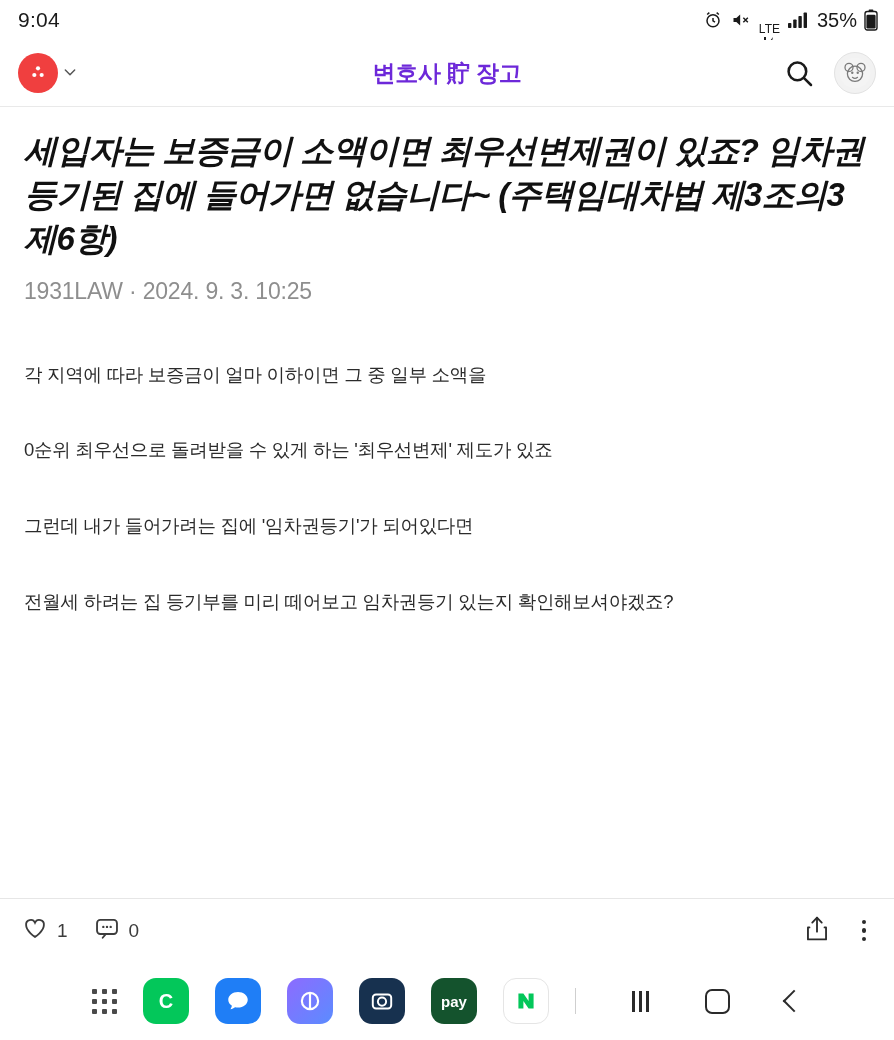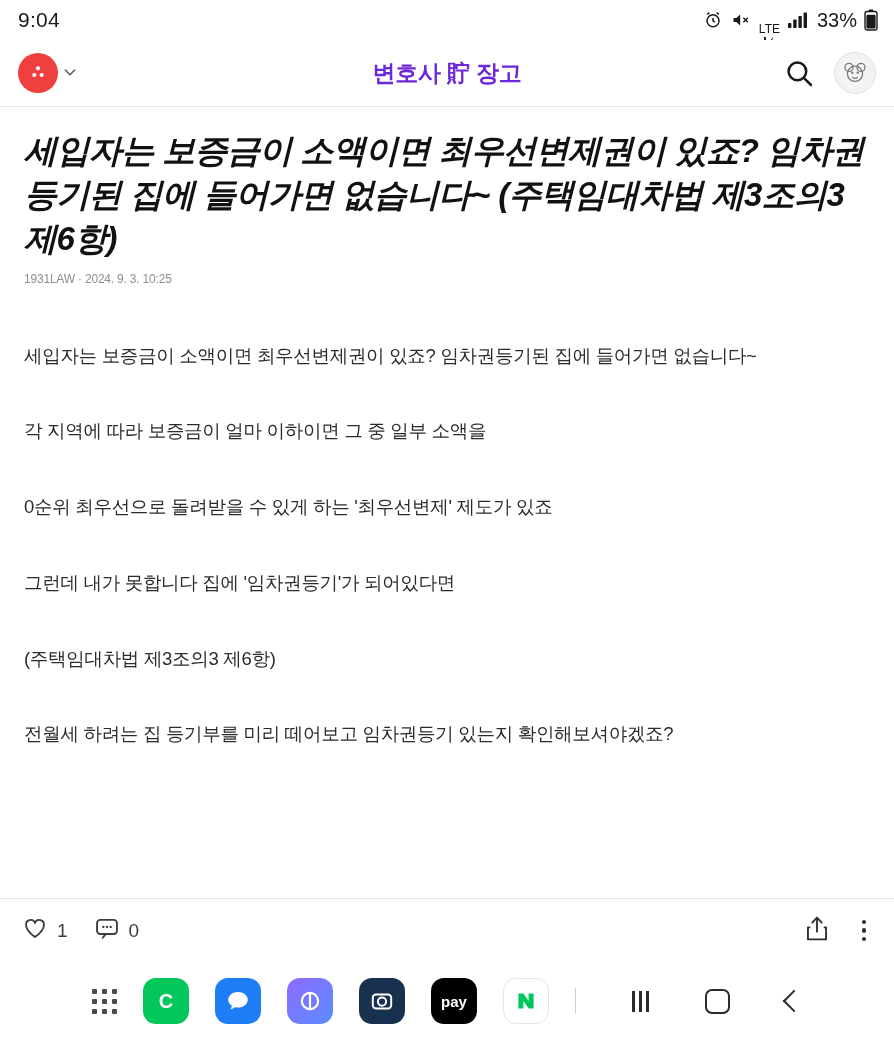--- a/index.html
+++ b/index.html
@@ -94,22 +94,22 @@
   }
   .article-title {
     font-size: 33px;
     font-weight: 700;
     line-height: 1.34;
     color: #111;
     letter-spacing: -0.6px;
     font-style: italic;
   }
   .article-meta {
-    margin-top: 10px;
-    font-size: 12px;
+    margin-top: 16px;
+    font-size: 23px;
     color: #8e8e8e;
     letter-spacing: -0.2px;
   }
   .article-body { margin-top: 56px; }
   .article-body p {
     font-size: 18.5px;
     color: #2b2b2b;
     line-height: 1.5;
     margin-bottom: 48px;
     letter-spacing: -0.3px;
@@ -191,21 +191,21 @@
         </svg>
       </span>
       <span class="ico">
         <svg width="22" height="18" viewBox="0 0 22 18" fill="#1a1a1a">
           <rect x="1" y="12" width="3.4" height="5" rx="0.8"></rect>
           <rect x="6.2" y="8.5" width="3.4" height="8.5" rx="0.8"></rect>
           <rect x="11.4" y="5" width="3.4" height="12" rx="0.8"></rect>
           <rect x="16.6" y="1.5" width="3.4" height="15.5" rx="0.8"></rect>
         </svg>
       </span>
-      <span class="battery-text">33%</span>
+      <span class="battery-text">35%</span>
       <span class="ico">
         <svg width="14" height="22" viewBox="0 0 14 22" fill="none">
           <rect x="1" y="2.5" width="12" height="18.5" rx="2.2" stroke="#1a1a1a" stroke-width="1.4"></rect>
           <rect x="4.6" y="0.6" width="4.8" height="2" rx="0.8" fill="#1a1a1a"></rect>
           <rect x="2.4" y="5.8" width="9.2" height="13.8" rx="1.3" fill="#1a1a1a"></rect>
         </svg>
       </span>
     </div>
   </div>
 
@@ -252,25 +252,23 @@
   <div class="article">
     <h1 class="article-title">세입자는 보증금이 소액이면 최우선변제권이 있죠? 임차권등기된 집에 들어가면 없습니다~ (주택임대차법 제3조의3 제6항)</h1>
 
     <div class="article-meta">
       <span>1931LAW</span>
       <span>·</span>
       <span>2024. 9. 3. 10:25</span>
     </div>
 
     <div class="article-body">
-      <p>세입자는 보증금이 소액이면 최우선변제권이 있죠? 임차권등기된 집에 들어가면 없습니다~</p>
       <p>각 지역에 따라 보증금이 얼마 이하이면 그 중 일부 소액을</p>
       <p>0순위 최우선으로 돌려받을 수 있게 하는 '최우선변제' 제도가 있죠</p>
-      <p>그런데 내가 못합니다 집에 '임차권등기'가 되어있다면</p>
-      <p>(주택임대차법 제3조의3 제6항)</p>
+      <p>그런데 내가 들어가려는 집에 '임차권등기'가 되어있다면</p>
       <p>전월세 하려는 집 등기부를 미리 떼어보고 임차권등기 있는지 확인해보셔야겠죠?</p>
     </div>
   </div>
 
   <div class="action-bar">
     <div class="action-group">
       <div class="action-item">
         <span>
           <svg width="26" height="26" viewBox="0 0 24 24" fill="none" stroke="#3c3c3c" stroke-width="1.7">
             <path d="M12 20.2S3.8 15 3.8 9.3A4.3 4.3 0 0 1 12 7.1a4.3 4.3 0 0 1 8.2 2.2c0 5.7-8.2 10.9-8.2 10.9z"></path>
@@ -338,21 +336,21 @@
       </svg>
     </div>
 
     <div class="dock-icon" style="background:#17314f;">
       <svg width="26" height="26" viewBox="0 0 24 24" fill="none" stroke="#ffffff" stroke-width="1.8">
         <rect x="3.5" y="6" width="17" height="13" rx="3"></rect>
         <circle cx="12" cy="12.5" r="3.8"></circle>
       </svg>
     </div>
 
-    <div class="dock-icon" style="background:#000000; font-size:15px;">
+    <div class="dock-icon" style="background:#14532d; font-size:15px;">
       <span>pay</span>
     </div>
 
     <div class="dock-icon" style="background:#ffffff; border:1px solid #e5e5e5; color:#03c75a; font-size:22px;">
       <svg width="26" height="26" viewBox="0 0 24 24">
         <path d="M5 19V5h4.6l4.8 7.1V5H19v14h-4.6L9.6 11.9V19z" fill="#03c75a"></path>
       </svg>
     </div>
 
     <div class="dock-sep"></div>

